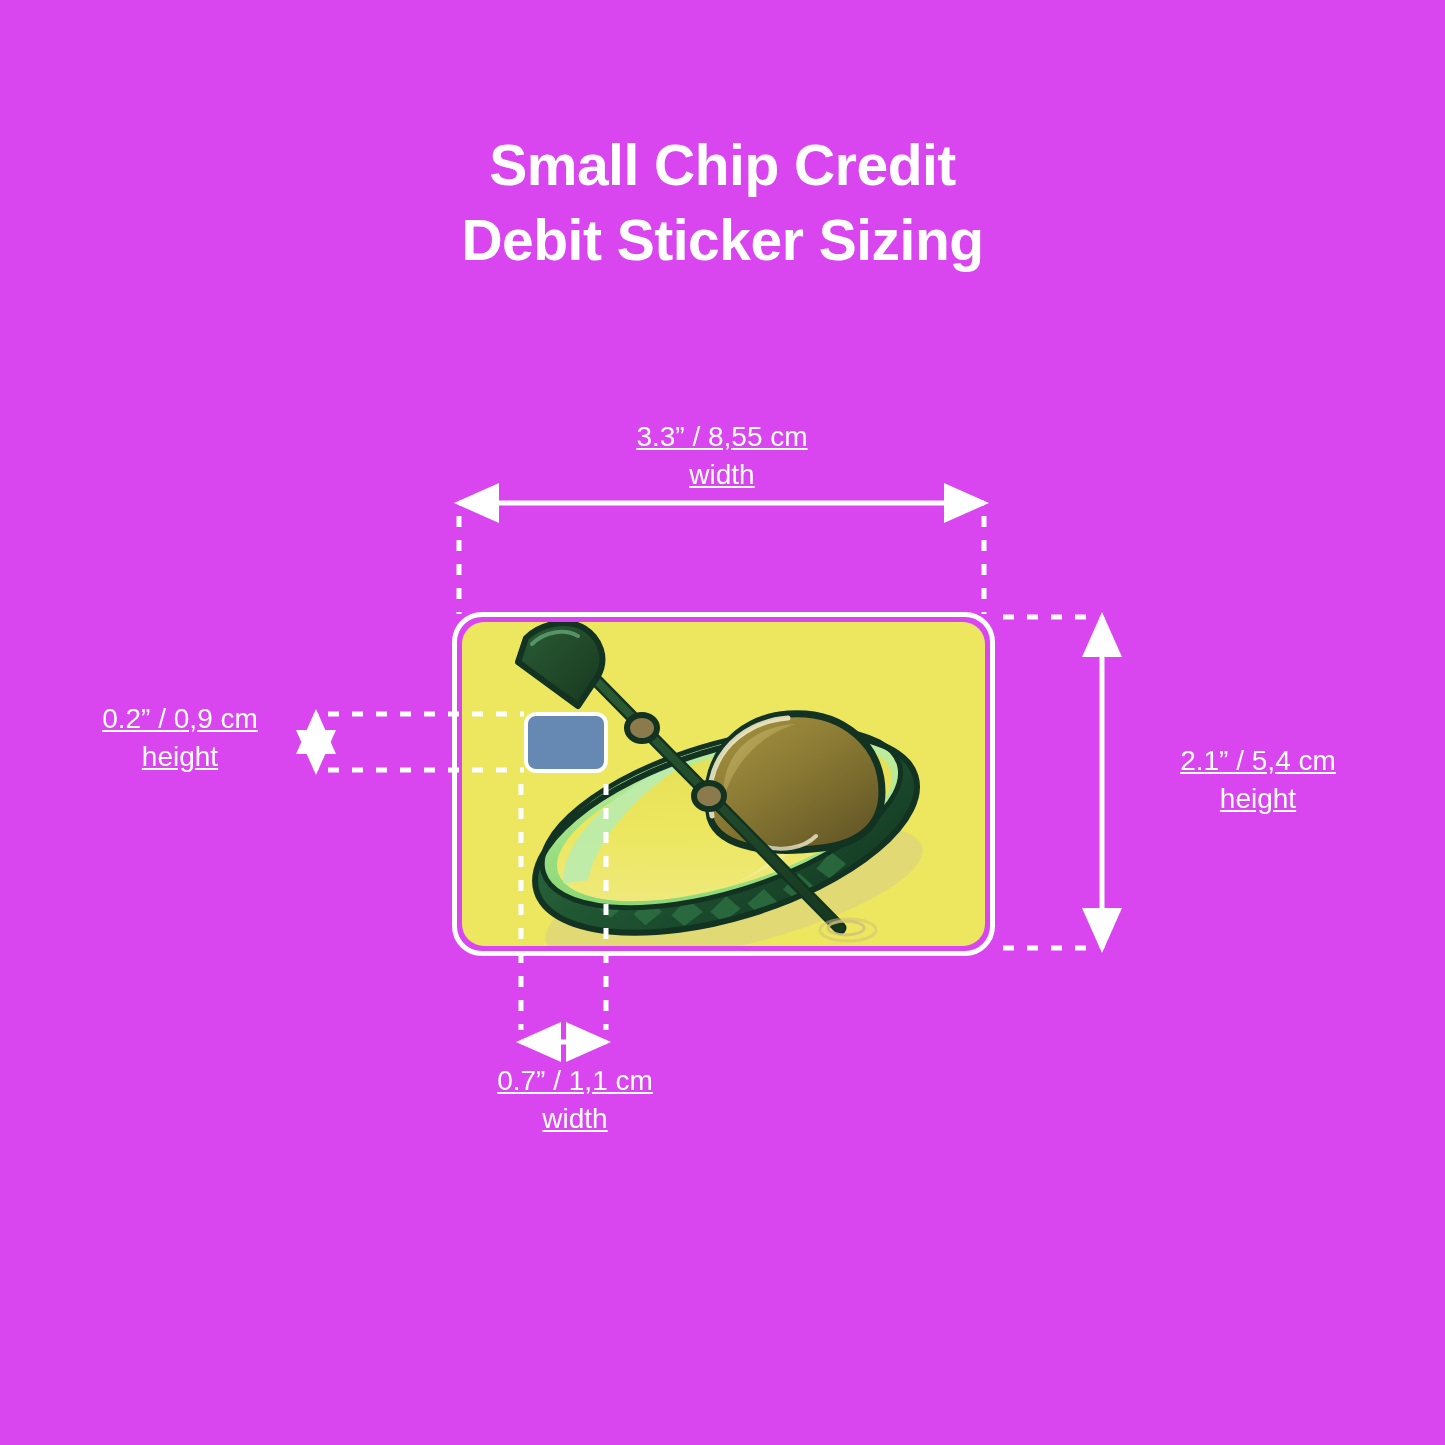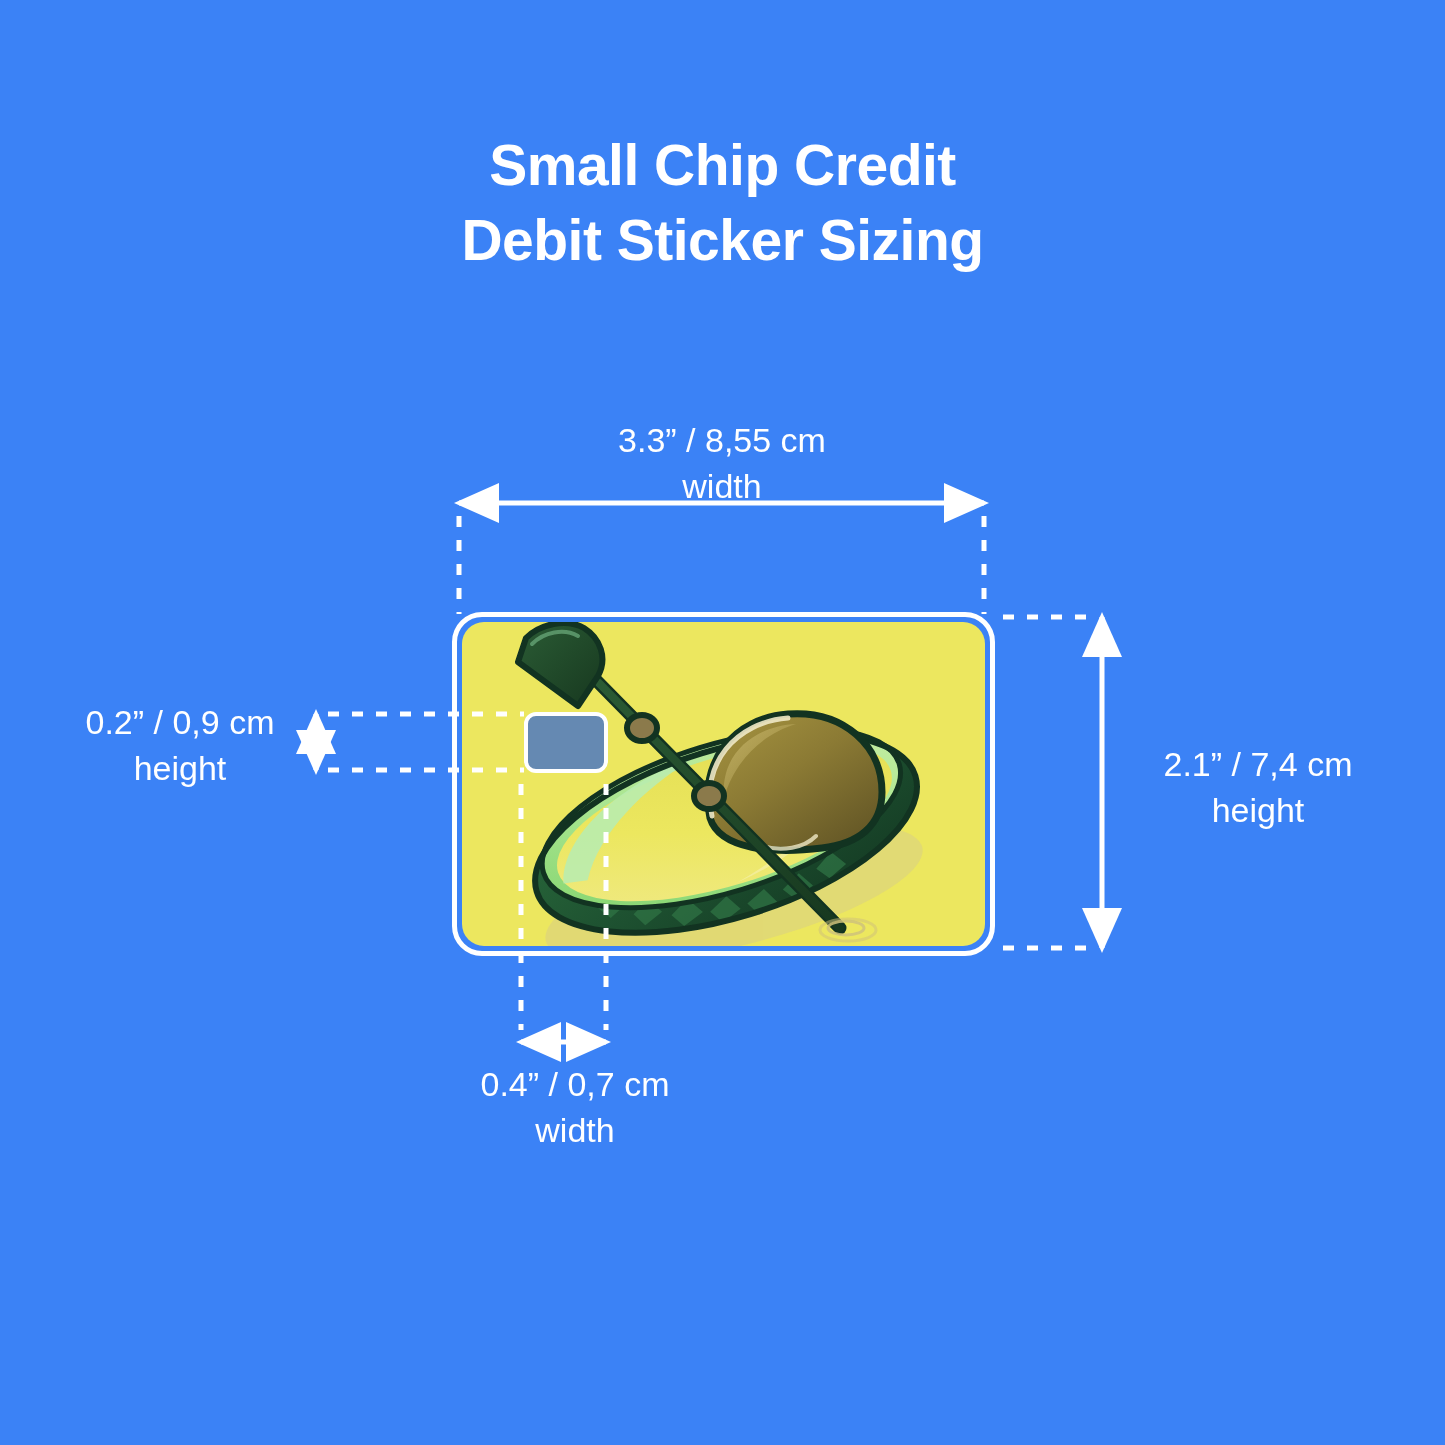--- a/index.html
+++ b/index.html
@@ -8,21 +8,21 @@
     padding: 0;
     background: #6589b2;
   }
   body {
     font-family: "Liberation Sans", "DejaVu Sans", sans-serif;
   }
   #stage {
     position: relative;
     width: 1445px;
     height: 1445px;
-    background: #3b82f6;
+    background: #d946ef;
     overflow: hidden;
   }
 
   
   .title {
     position: absolute;
     left: 0;
     top: 128px;
     width: 1445px;
     text-align: center;
@@ -31,25 +31,26 @@
     line-height: 1.32;
     font-weight: 700;
     letter-spacing: -0.5px;
     white-space: pre-line;
   }
 
   
   .dim-label {
     position: absolute;
     color: #ffffff;
-    font-size: 34px;
+    font-size: 28px;
     line-height: 1.34;
     font-weight: 400;
     text-align: center;
     white-space: pre-line;
+    text-decoration: underline;
   }
   #label-top    { left: 512px; top: 418px;  width: 420px; }
   #label-right  { left: 1118px; top: 742px; width: 280px; text-align: center;}
   #label-left   { left: 60px;  top: 700px;  width: 240px; }
   #label-bottom { left: 425px; top: 1062px; width: 300px; }
 
   
   #card-outline {
     position: absolute;
     left: 452px;
@@ -96,25 +97,25 @@
 </head>
 <body>
 
 <div id="stage">
 
   <div class="title">Small Chip Credit
 Debit Sticker Sizing</div>
 
   <div class="dim-label" id="label-top">3.3” / 8,55 cm
 width</div>
-  <div class="dim-label" id="label-right">2.1” / 7,4 cm
+  <div class="dim-label" id="label-right">2.1” / 5,4 cm
 height</div>
   <div class="dim-label" id="label-left">0.2” / 0,9 cm
 height</div>
-  <div class="dim-label" id="label-bottom">0.4” / 0,7 cm
+  <div class="dim-label" id="label-bottom">0.7” / 1,1 cm
 width</div>
 
   <div id="card-outline"></div>
 
   <div id="card-face">
     <svg id="card-art" viewBox="0 0 523 324">
       <defs>
         <linearGradient id="gFlesh" x1="0.15" y1="0.9" x2="0.8" y2="0.1">
           <stop offset="0" stop-color="#efe97e"></stop>
           <stop offset="0.45" stop-color="#ece75f"></stop>

